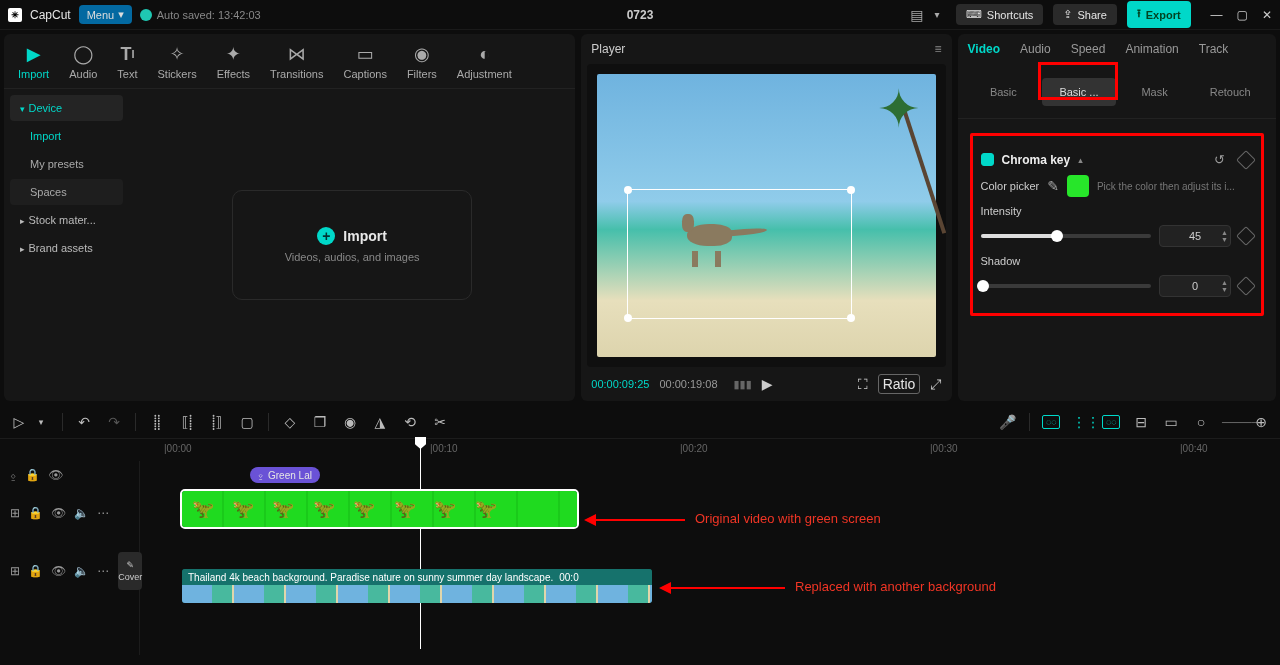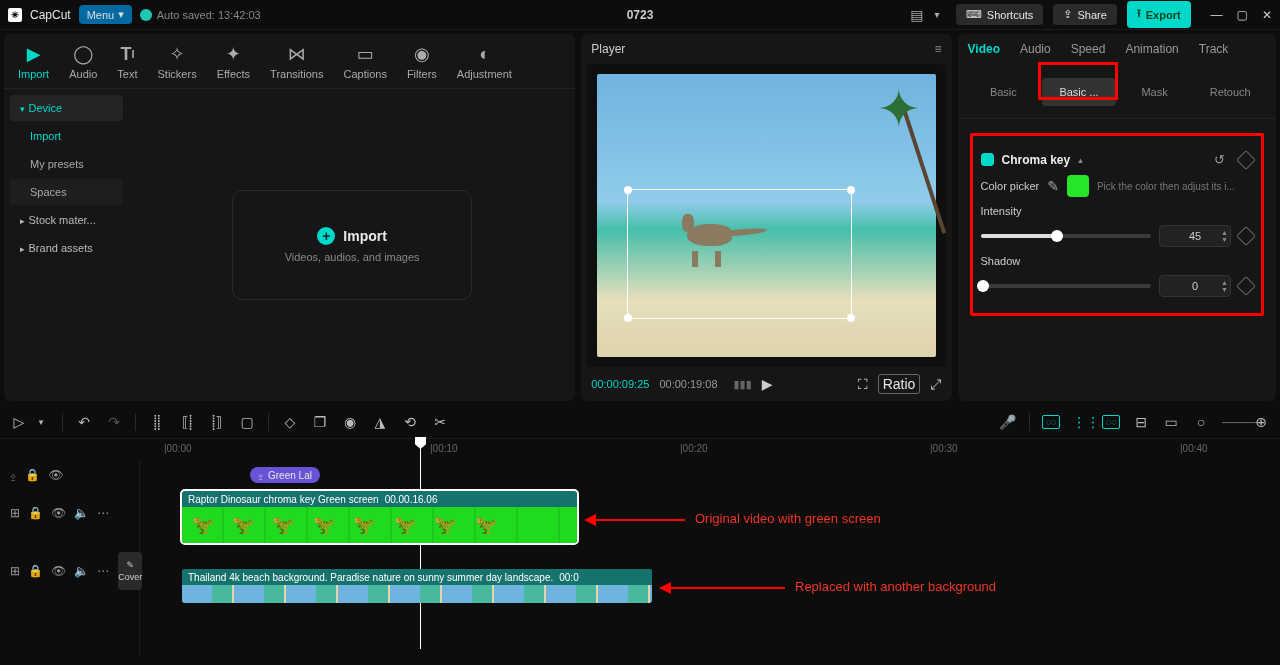--- a/index.html
+++ b/index.html
@@ -400,24 +400,20 @@
 
       <div class="lane" style="top:2px;height:24px">
         <div class="tag-pill">
           <span>⍚</span>
           <span>Green Lal</span>
         </div>
       </div>
 
       <div class="lane" style="top:30px;height:54px">
         <div class="clip green selected" style="left:42px;width:395px;">
-          <div class="titlebar2">
-              <span>Raptor Dinosaur chroma key Green screen</span>
-              <span>00.00.16.06</span>
-            </div>
           <div class="body">
               <div class="dinos">
                 <span>🦖</span>
                 <span>🦖</span>
                 <span>🦖</span>
                 <span>🦖</span>
                 <span>🦖</span>
                 <span>🦖</span>
                 <span>🦖</span>
                 <span>🦖</span>

